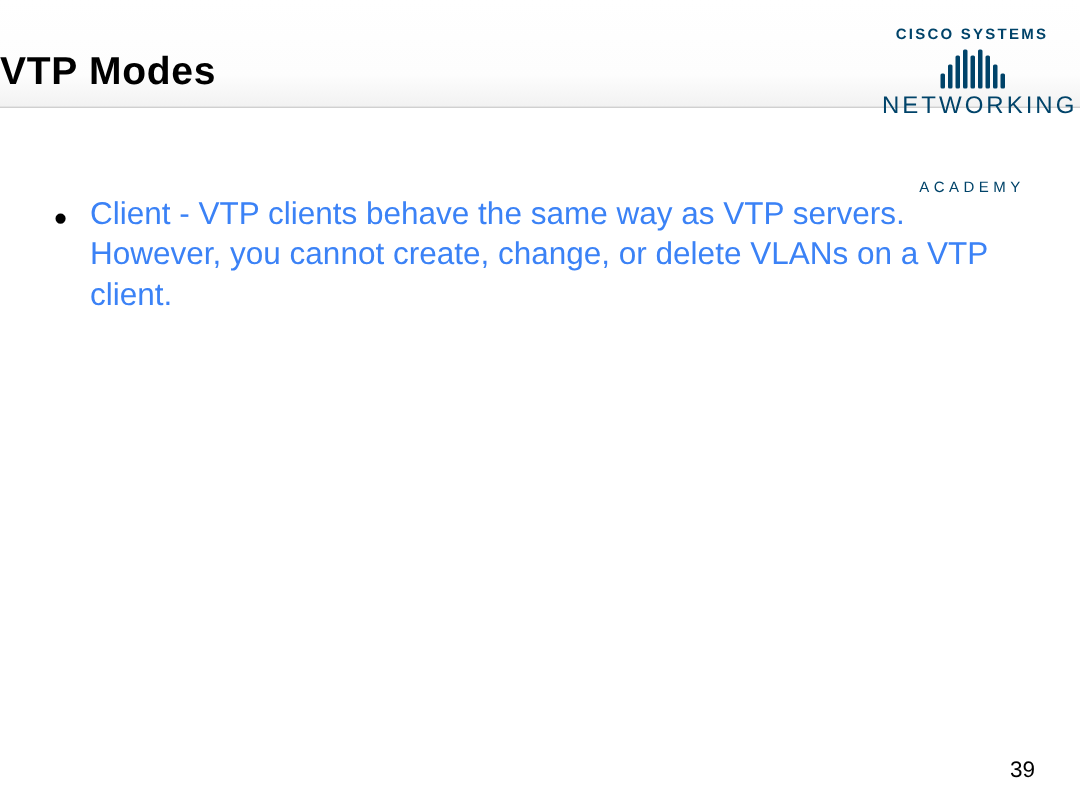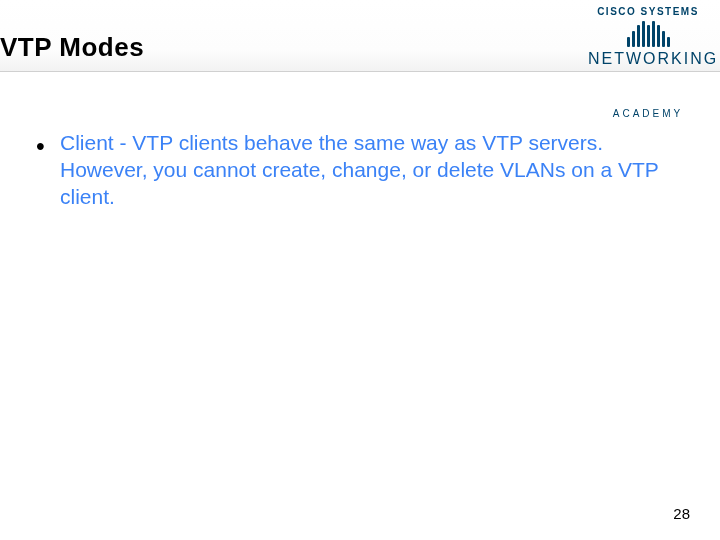--- a/index.html
+++ b/index.html
@@ -23,21 +23,21 @@
     width: 100%;
     text-align: left;
     font-size: 26px;
     font-weight: bold;
     color: #000;
     letter-spacing: 0.5px;
   }
   .logo {
     position: absolute;
     right: 12px;
-    top: 6px;
+    top: 18px;
     width: 120px;
     text-align: center;
   }
   .logo-brand {
     font-size: 10px;
     font-weight: bold;
     letter-spacing: 1.5px;
     color: #004369;
   }
   .logo-bars {
@@ -130,13 +130,13 @@
     <div class="logo-sub2">ACADEMY</div>
   </div>
 </div>
 
 <div class="content">
   <ul class="bullets">
     <li>Client - VTP clients behave the same way as VTP servers. However, you cannot create, change, or delete VLANs on a VTP client.</li>
   </ul>
 </div>
 
-<div class="page-num">28</div>
+<div class="page-num">39</div>
 
 </body></html>

